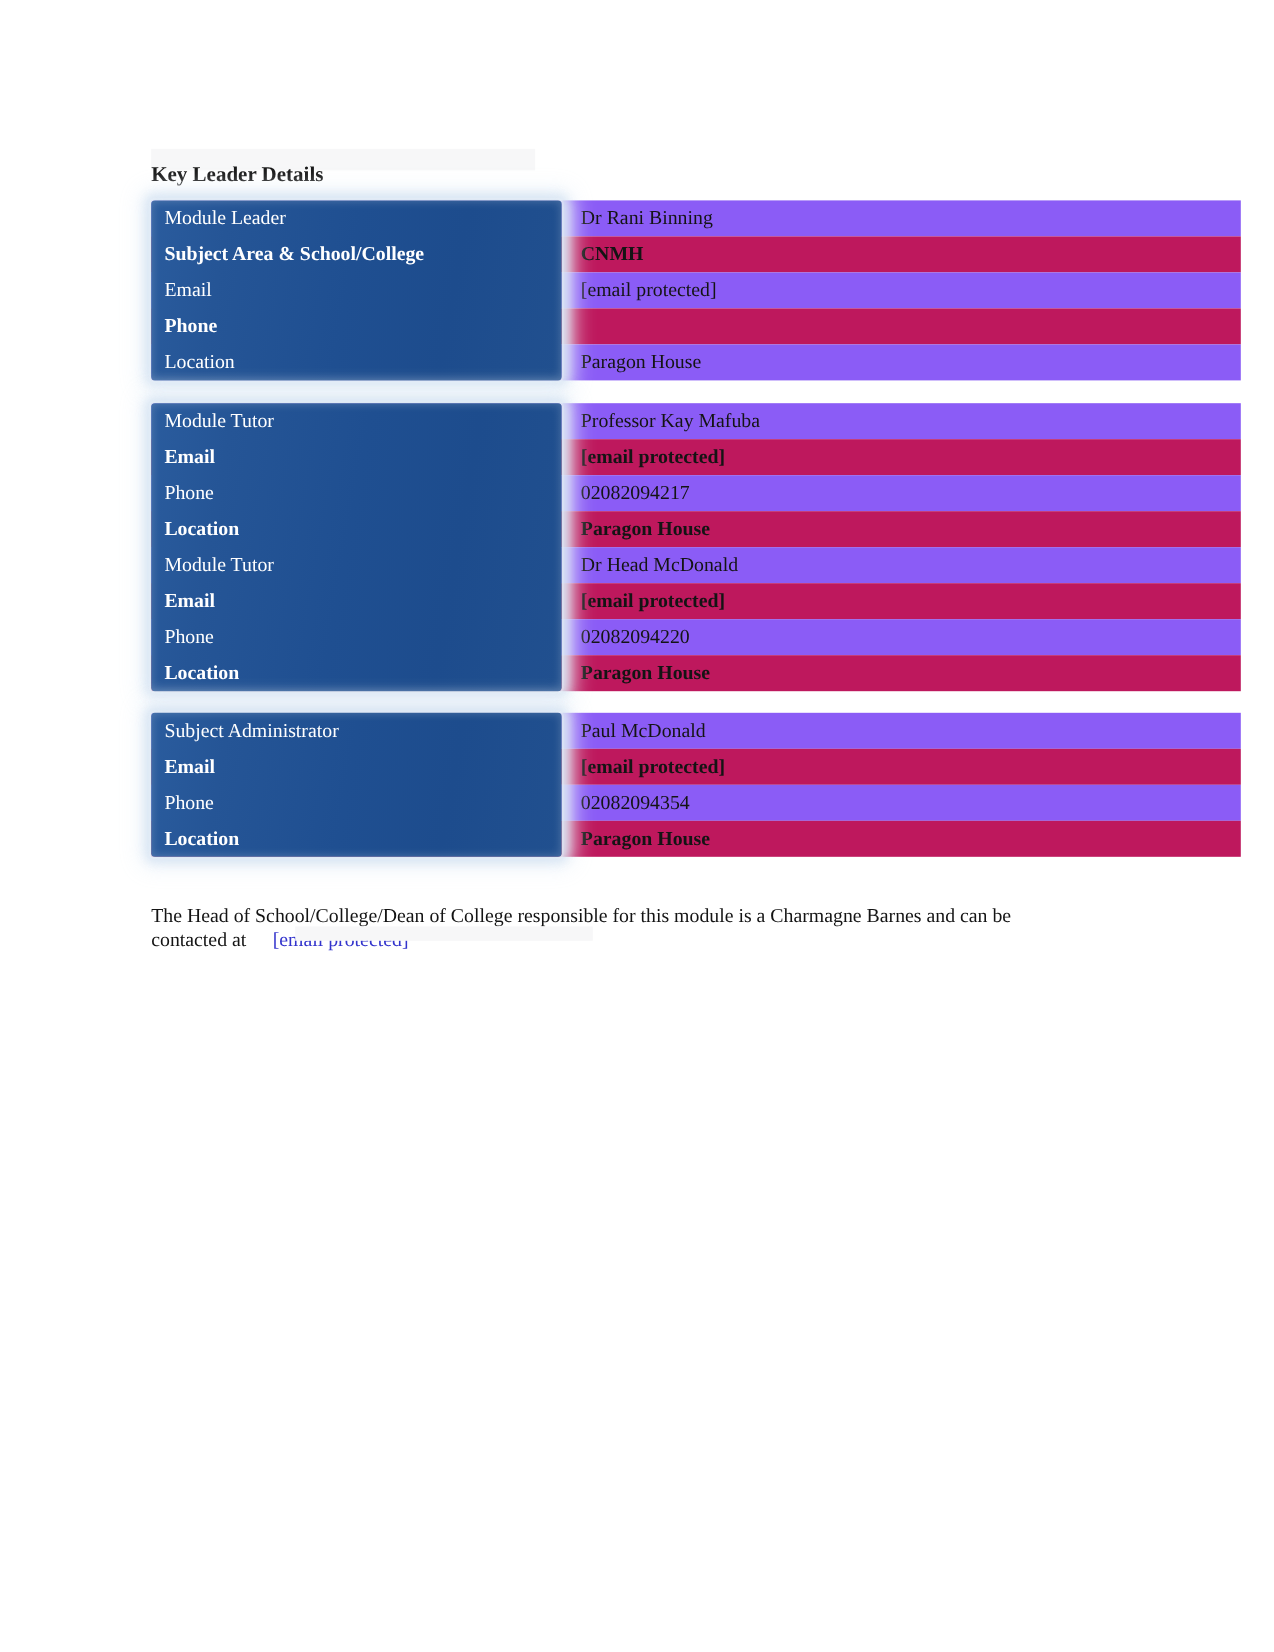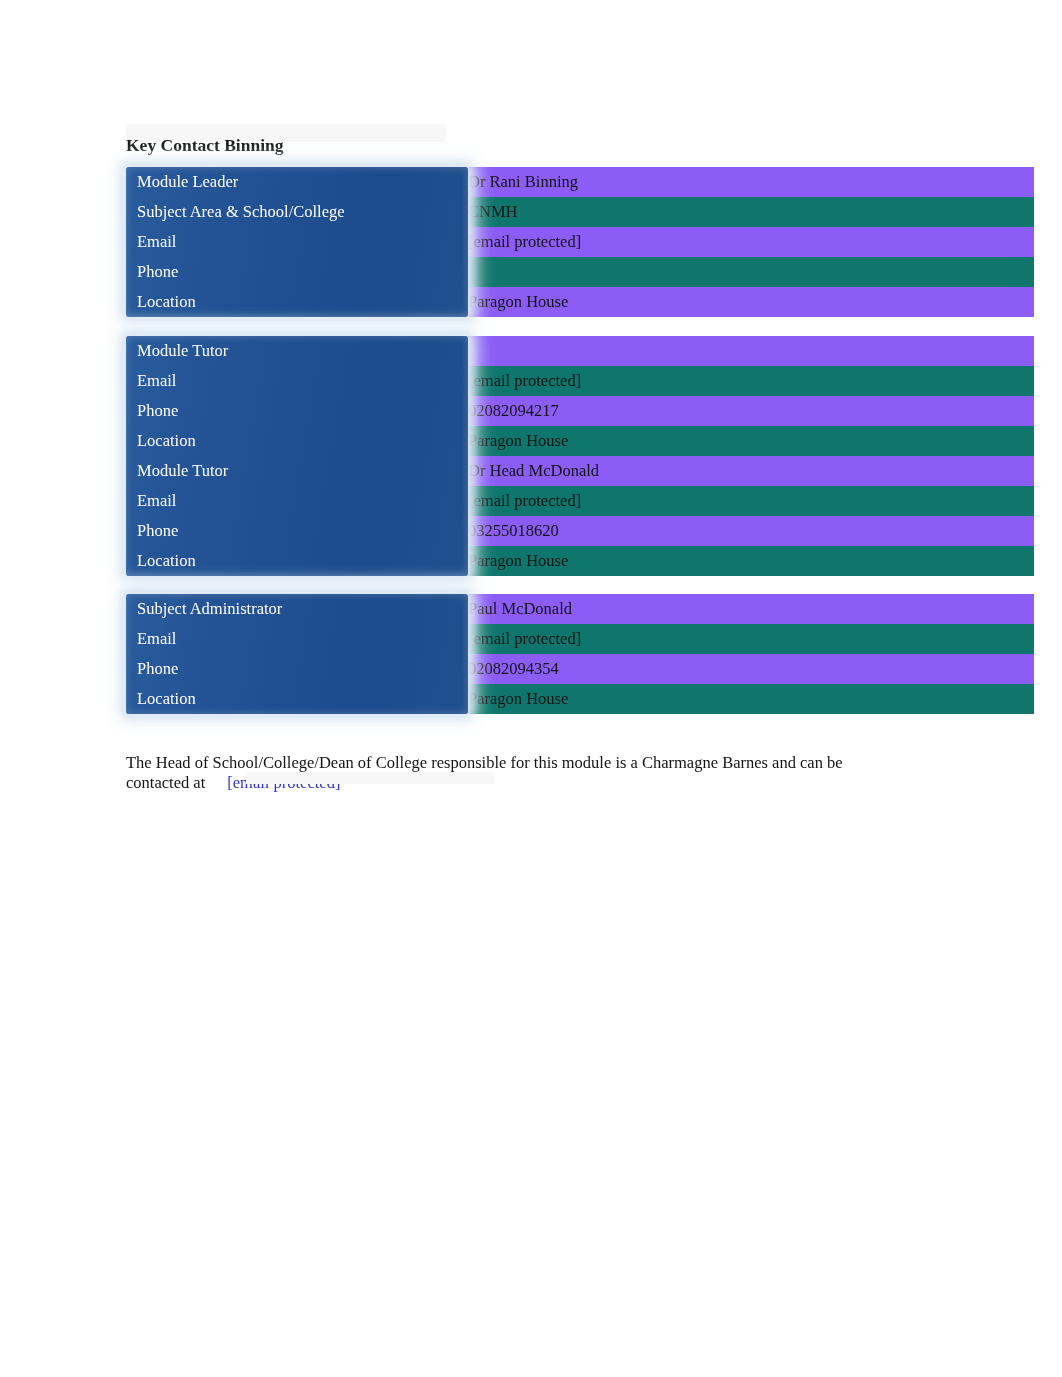--- a/index.html
+++ b/index.html
@@ -58,38 +58,39 @@
     left: 126px;
     width: 908px;
   }
 
   .c-row {
     position: relative;
     display: flex;
     align-items: flex-start;
     height: 30px;
   }
-  .c-row.alt { background: #0f766e; }
+  .c-row.alt { background: #be185d; font-weight: bold; }
   .c-row.plain { background: #8b5cf6; }
 
   .c-label {
     width: 342px;
     flex: 0 0 342px;
     color: #ffffff;
     font-size: 16.5px;
     line-height: 30px;
     padding-left: 11px;
     box-sizing: border-box;
     white-space: nowrap;
     position: relative;
     z-index: 2;
   }
 
   .c-value {
     flex: 1 1 auto;
+    padding-left: 16px;
     font-size: 16.5px;
     line-height: 30px;
     color: #141414;
     white-space: nowrap;
     box-sizing: border-box;
   }
 
   
   .blue-panel {
     position: absolute;
@@ -137,21 +138,21 @@
   }
 </style>
 </head>
 <body>
 
 <div id="page">
   <div id="doc">
 
     <div class="ghost" style="left:126px; top:124px; width:320px; height:18px;"></div>
 
-    <h1 id="heading">Key Contact Binning</h1>
+    <h1 id="heading">Key Leader Details</h1>
 
     <div class="contact-table" style="top:167px;">
       <div class="blue-panel" style="height:150px;"></div>
 
       <div class="c-row plain">
         <div class="c-label">Module Leader</div>
         <div class="c-value">Dr Rani Binning</div>
       </div>
       <div class="c-row alt">
         <div class="c-label">Subject Area &amp; School/College</div>
@@ -169,20 +170,21 @@
         <div class="c-label">Location</div>
         <div class="c-value">Paragon House</div>
       </div>
     </div>
 
     <div class="contact-table" style="top:336px;">
       <div class="blue-panel" style="height:240px;"></div>
 
       <div class="c-row plain">
         <div class="c-label">Module Tutor</div>
+        <div class="c-value">Professor Kay Mafuba</div>
       </div>
       <div class="c-row alt">
         <div class="c-label">Email</div>
         <div class="c-value">[email protected]</div>
       </div>
       <div class="c-row plain">
         <div class="c-label">Phone</div>
         <div class="c-value">02082094217</div>
       </div>
       <div class="c-row alt">
@@ -192,21 +194,21 @@
       <div class="c-row plain">
         <div class="c-label">Module Tutor</div>
         <div class="c-value">Dr Head McDonald</div>
       </div>
       <div class="c-row alt">
         <div class="c-label">Email</div>
         <div class="c-value">[email protected]</div>
       </div>
       <div class="c-row plain">
         <div class="c-label">Phone</div>
-        <div class="c-value">03255018620</div>
+        <div class="c-value">02082094220</div>
       </div>
       <div class="c-row alt">
         <div class="c-label">Location</div>
         <div class="c-value">Paragon House</div>
       </div>
     </div>
 
     <div class="contact-table" style="top:594px;">
       <div class="blue-panel" style="height:120px;"></div>
 

